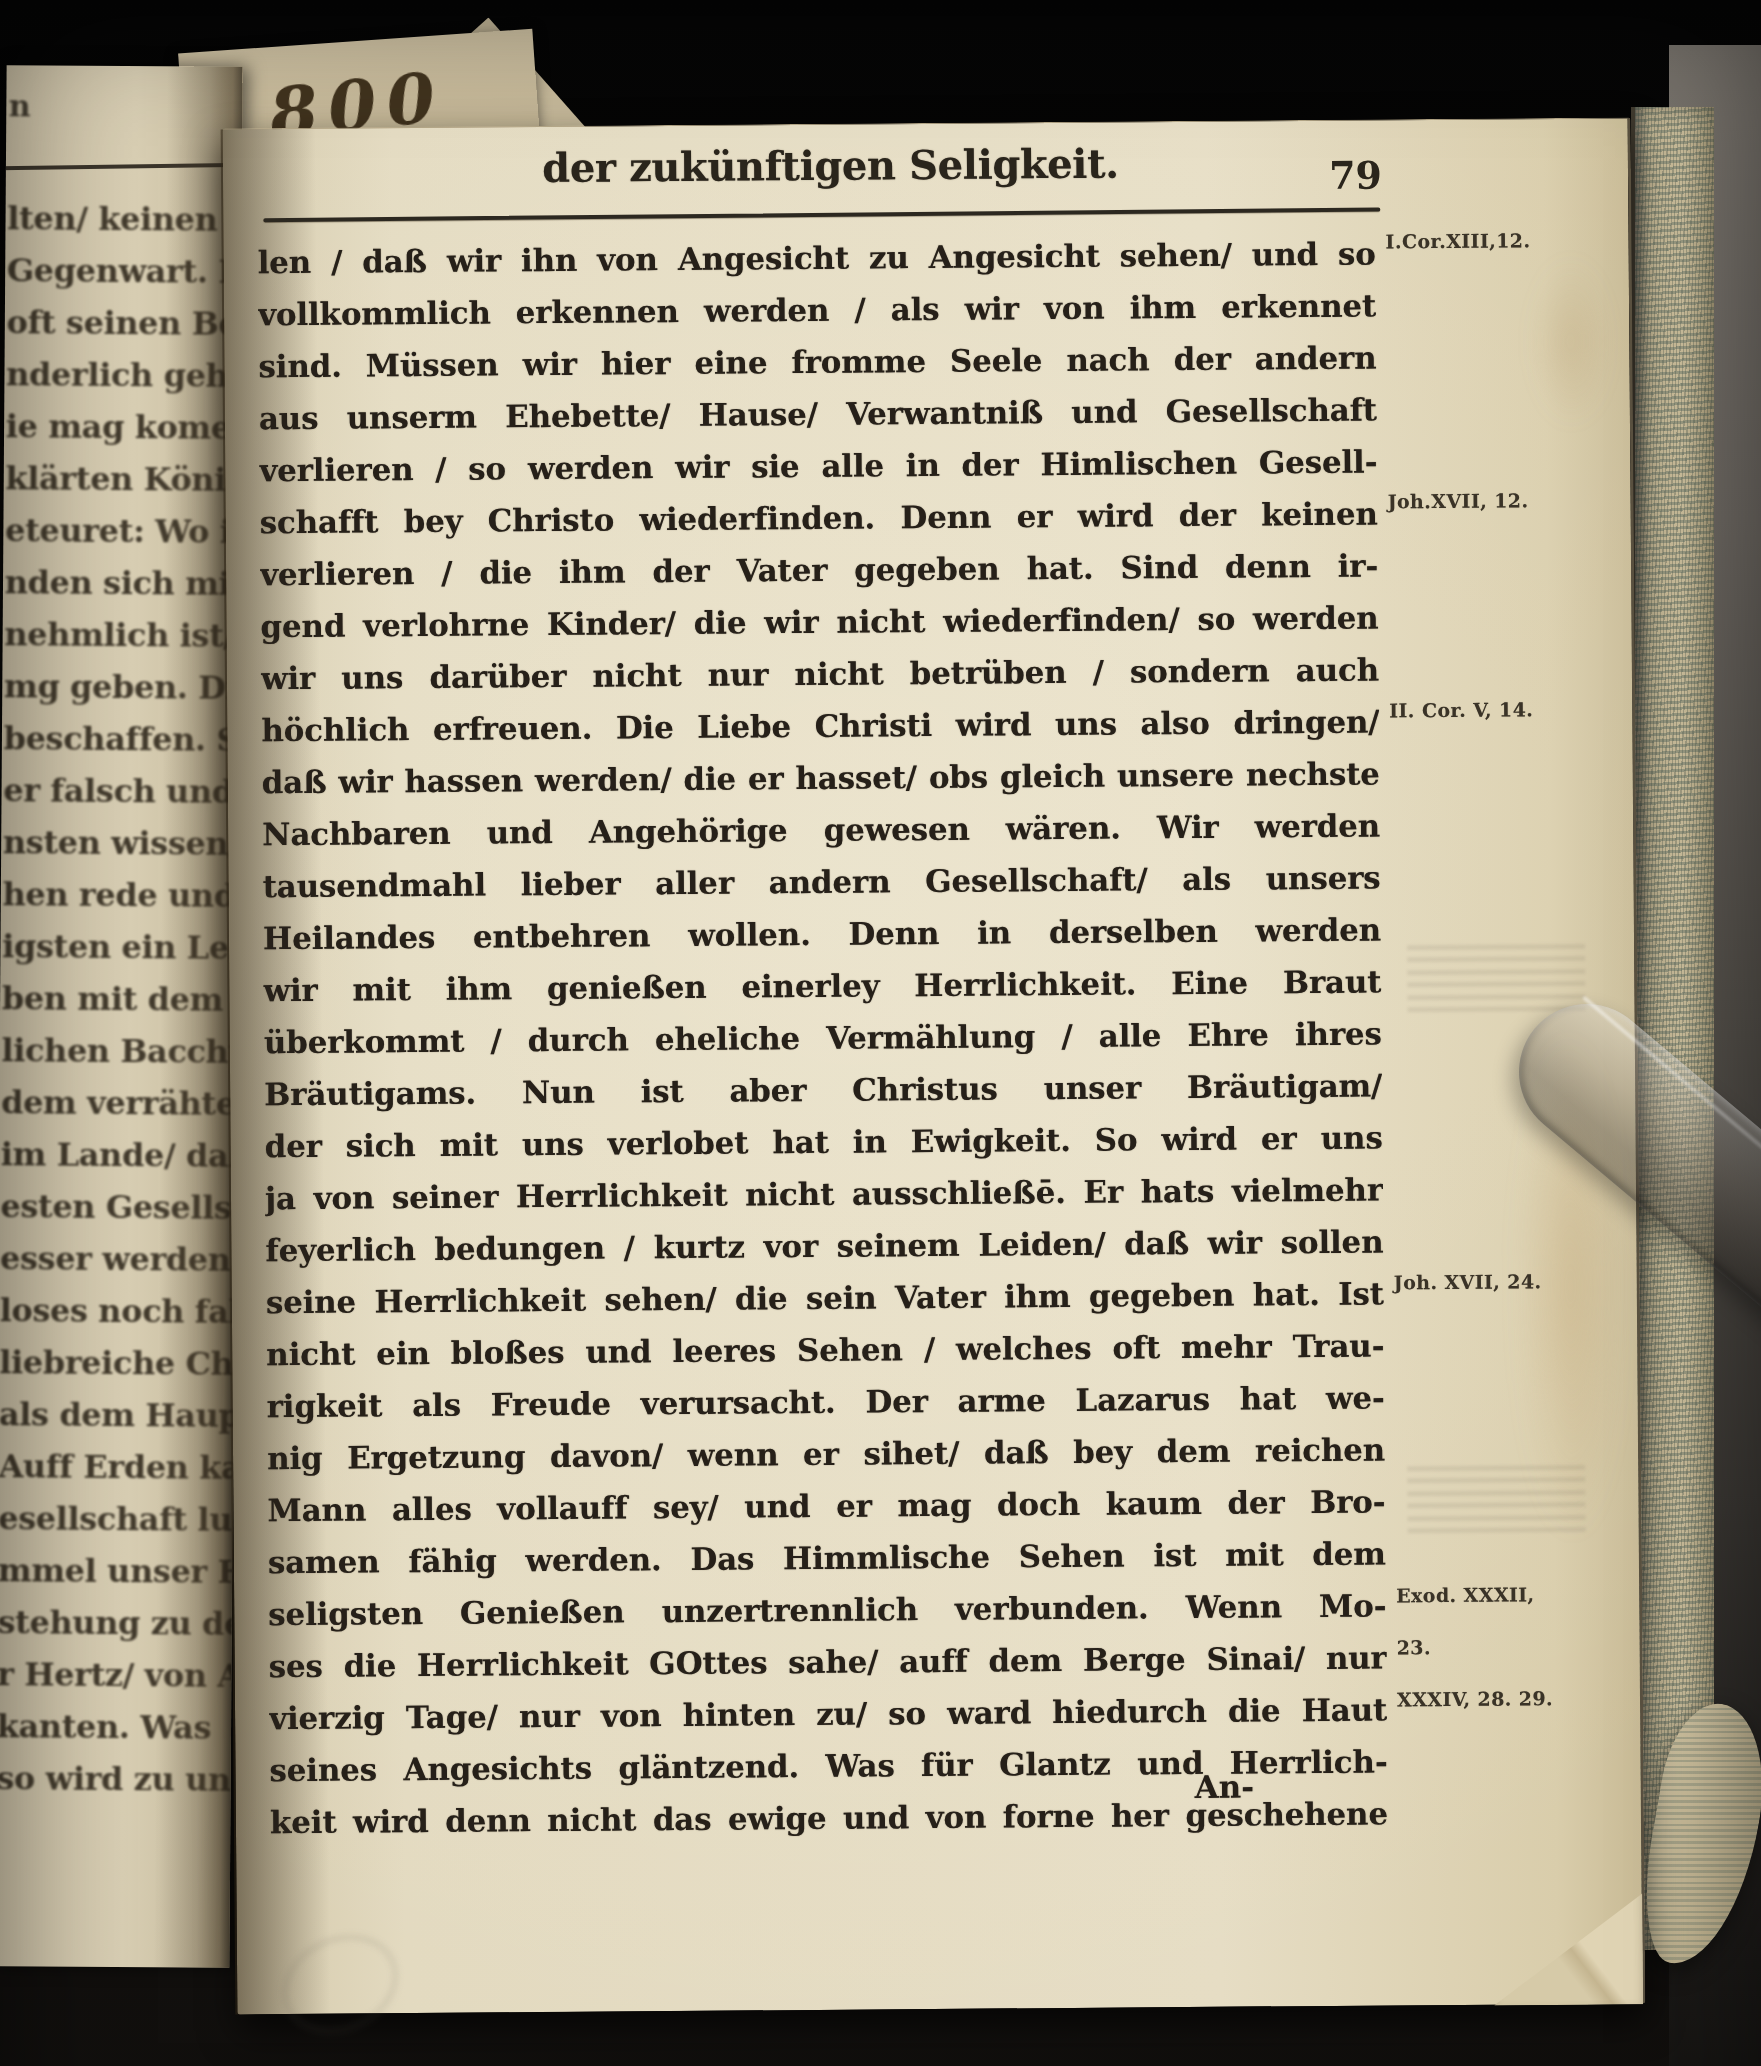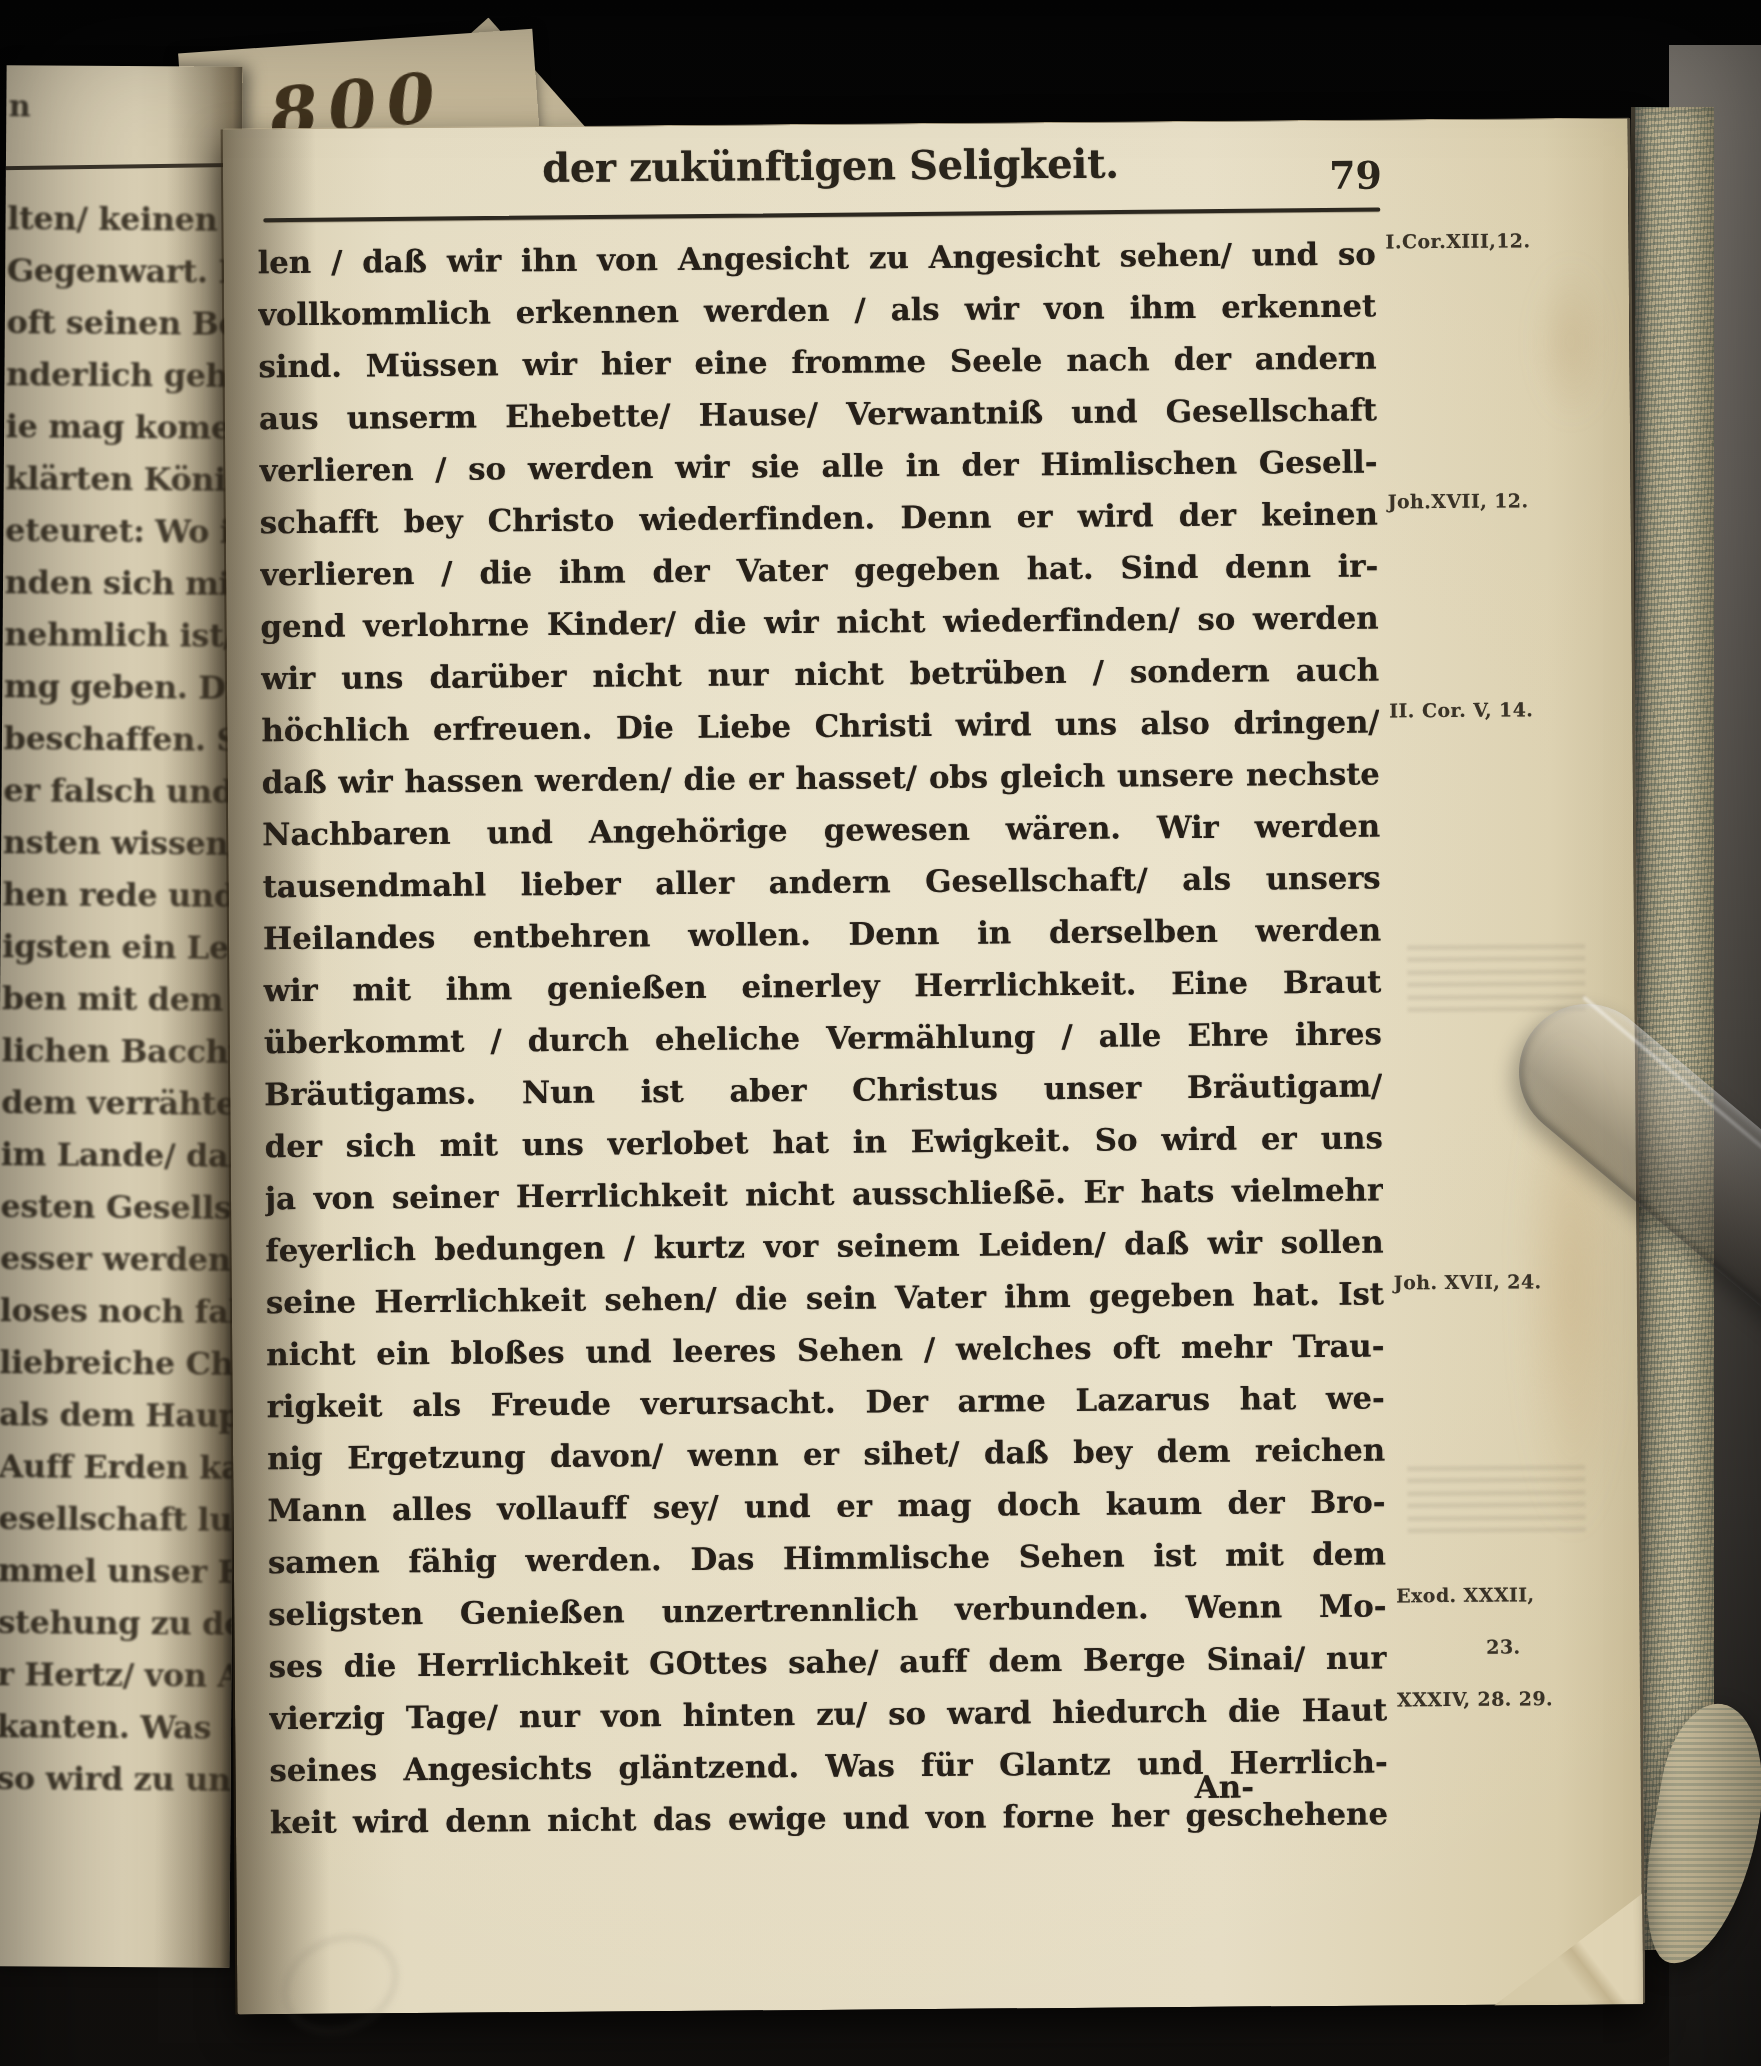--- a/index.html
+++ b/index.html
@@ -219,21 +219,21 @@
         <div class="text-line">seines Angesichts gläntzend.  Was für Glantz und Herrlich-</div>
         <div class="text-line">keit wird denn nicht das ewige und von forne her geschehene</div>
       </div>
 
     <div class="notes">
         <div class="margin-note" style="position: absolute; top: 110px;">I.Cor.XIII,12.</div>
         <div class="margin-note" style="position: absolute; top: 370px;">Joh.XVII, 12.</div>
         <div class="margin-note" style="position: absolute; top: 579px;">II. Cor. V, 14.</div>
         <div class="margin-note" style="position: absolute; top: 1151px;">Joh. XVII, 24.</div>
         <div class="margin-note" style="position: absolute; top: 1464px;">Exod. XXXII,</div>
-        <div class="margin-note" style="position: absolute; top: 1516px; text-align: right; width: 124px;">23.</div>
+        <div class="margin-note" style="position: absolute; top: 1516px; text-align: left; width: 124px;">23.</div>
         <div class="margin-note" style="position: absolute; top: 1568px;">XXXIV, 28. 29.</div>
       </div>
 
     <div class="catchword">An-</div>
 
     <div class="dogear"></div>
   </div>
 
   <div class="strap"></div>
   <div class="vignette"></div>

